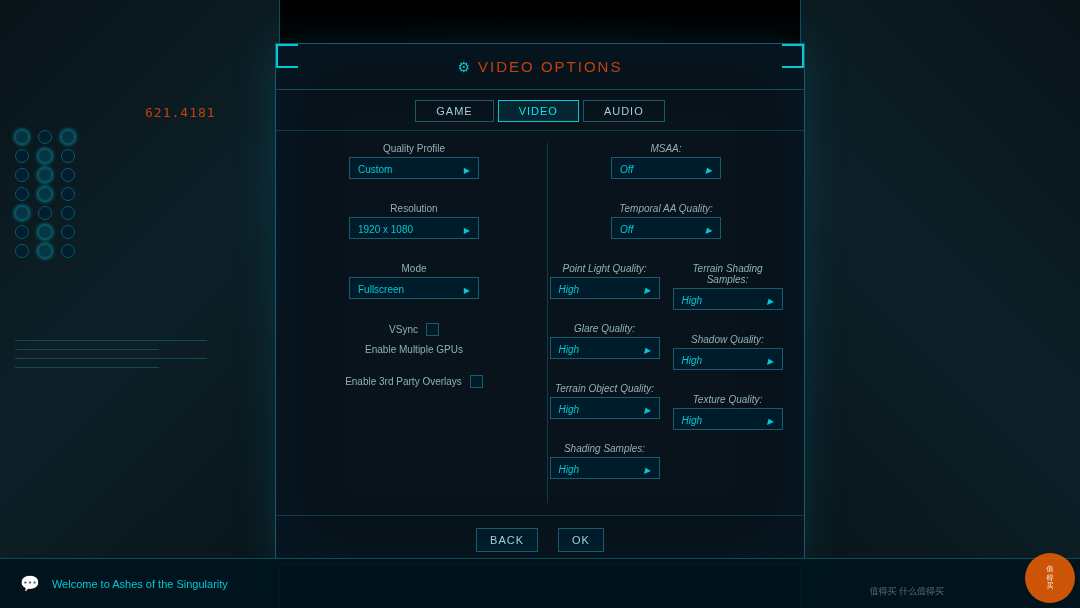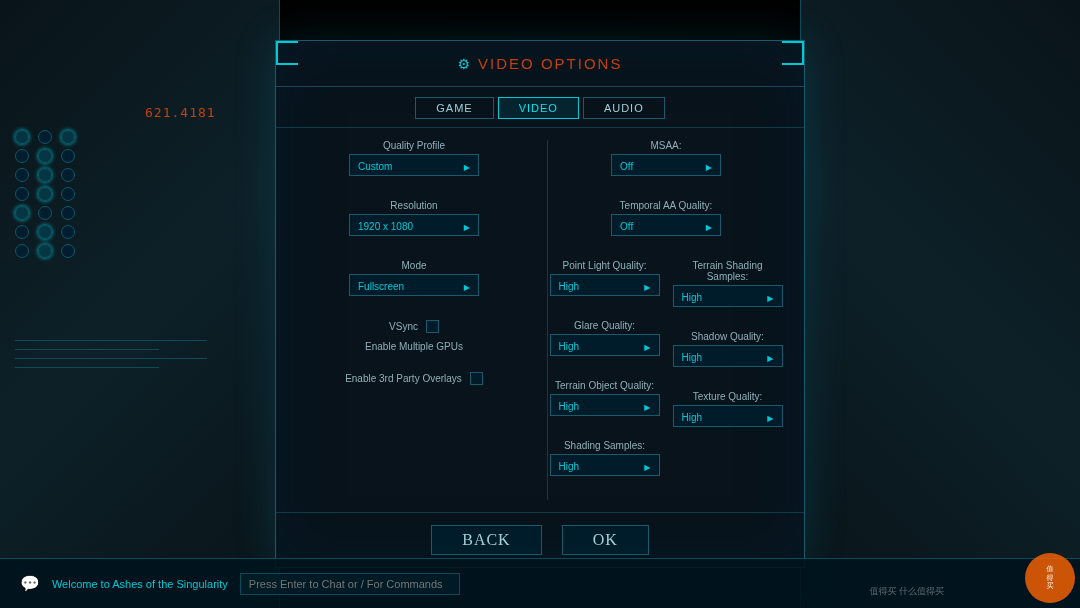--- a/index.html
+++ b/index.html
@@ -158,20 +158,21 @@
     
     .left-col {
       flex: 1;
       padding-right: 15px;
     }
 
     
     .right-col {
       flex: 1;
       border-left: 1px solid #0e3a4a;
+      font-style: italic;
     }
 
     .setting-group {
       margin-bottom: 24px;
     }
     .setting-label {
       color: #90b0b8;
       font-size: 10px;
       text-align: center;
       margin-bottom: 3px;
@@ -222,29 +223,28 @@
 
     
     .dialog-footer {
       display: flex;
       justify-content: center;
       gap: 20px;
       padding: 12px 20px;
       border-top: 1px solid #0e3a4a;
     }
     .footer-btn {
-      padding: 5px 30px;
+      padding: 5px 13px;
       background: rgba(0,30,45,0.9);
       border: 1px solid #1a5a6a;
       color: #a0d0d8;
-      font-size: 16px;
+      font-size: 11px;
       letter-spacing: 1px;
       cursor: pointer;
       text-transform: uppercase;
-      font-family: Liberation Serif, serif;
     }
 
     
     .dialog::before {
       content: '';
       position: absolute;
       top: 0; left: 0;
       width: 20px; height: 20px;
       border-top: 2px solid #00c8d4;
       border-left: 2px solid #00c8d4;
@@ -518,21 +518,20 @@
     <div class="dialog-footer">
       <button class="footer-btn">Back</button>
       <button class="footer-btn">OK</button>
     </div>
   </div>
 </div>
 
 <div class="bottom-bar">
   <span class="chat-icon">💬</span>
   <span class="bottom-text">Welcome to Ashes of the Singularity</span>
-  <input class="bottom-input" type="text" placeholder="Press Enter to Chat or / For Commands" style="">
 </div>
 
 <div class="watermark">
   <div style="color:rgba(255,255,255,0.35); font-size:9px; text-align:right; margin-right:76px;">值得买 什么值得买</div>
 </div>
 
 <div class="watermark-logo">
   <span style="font-size:7px; line-height:1.2;">值<br>得<br>买</span>
 </div>
 

